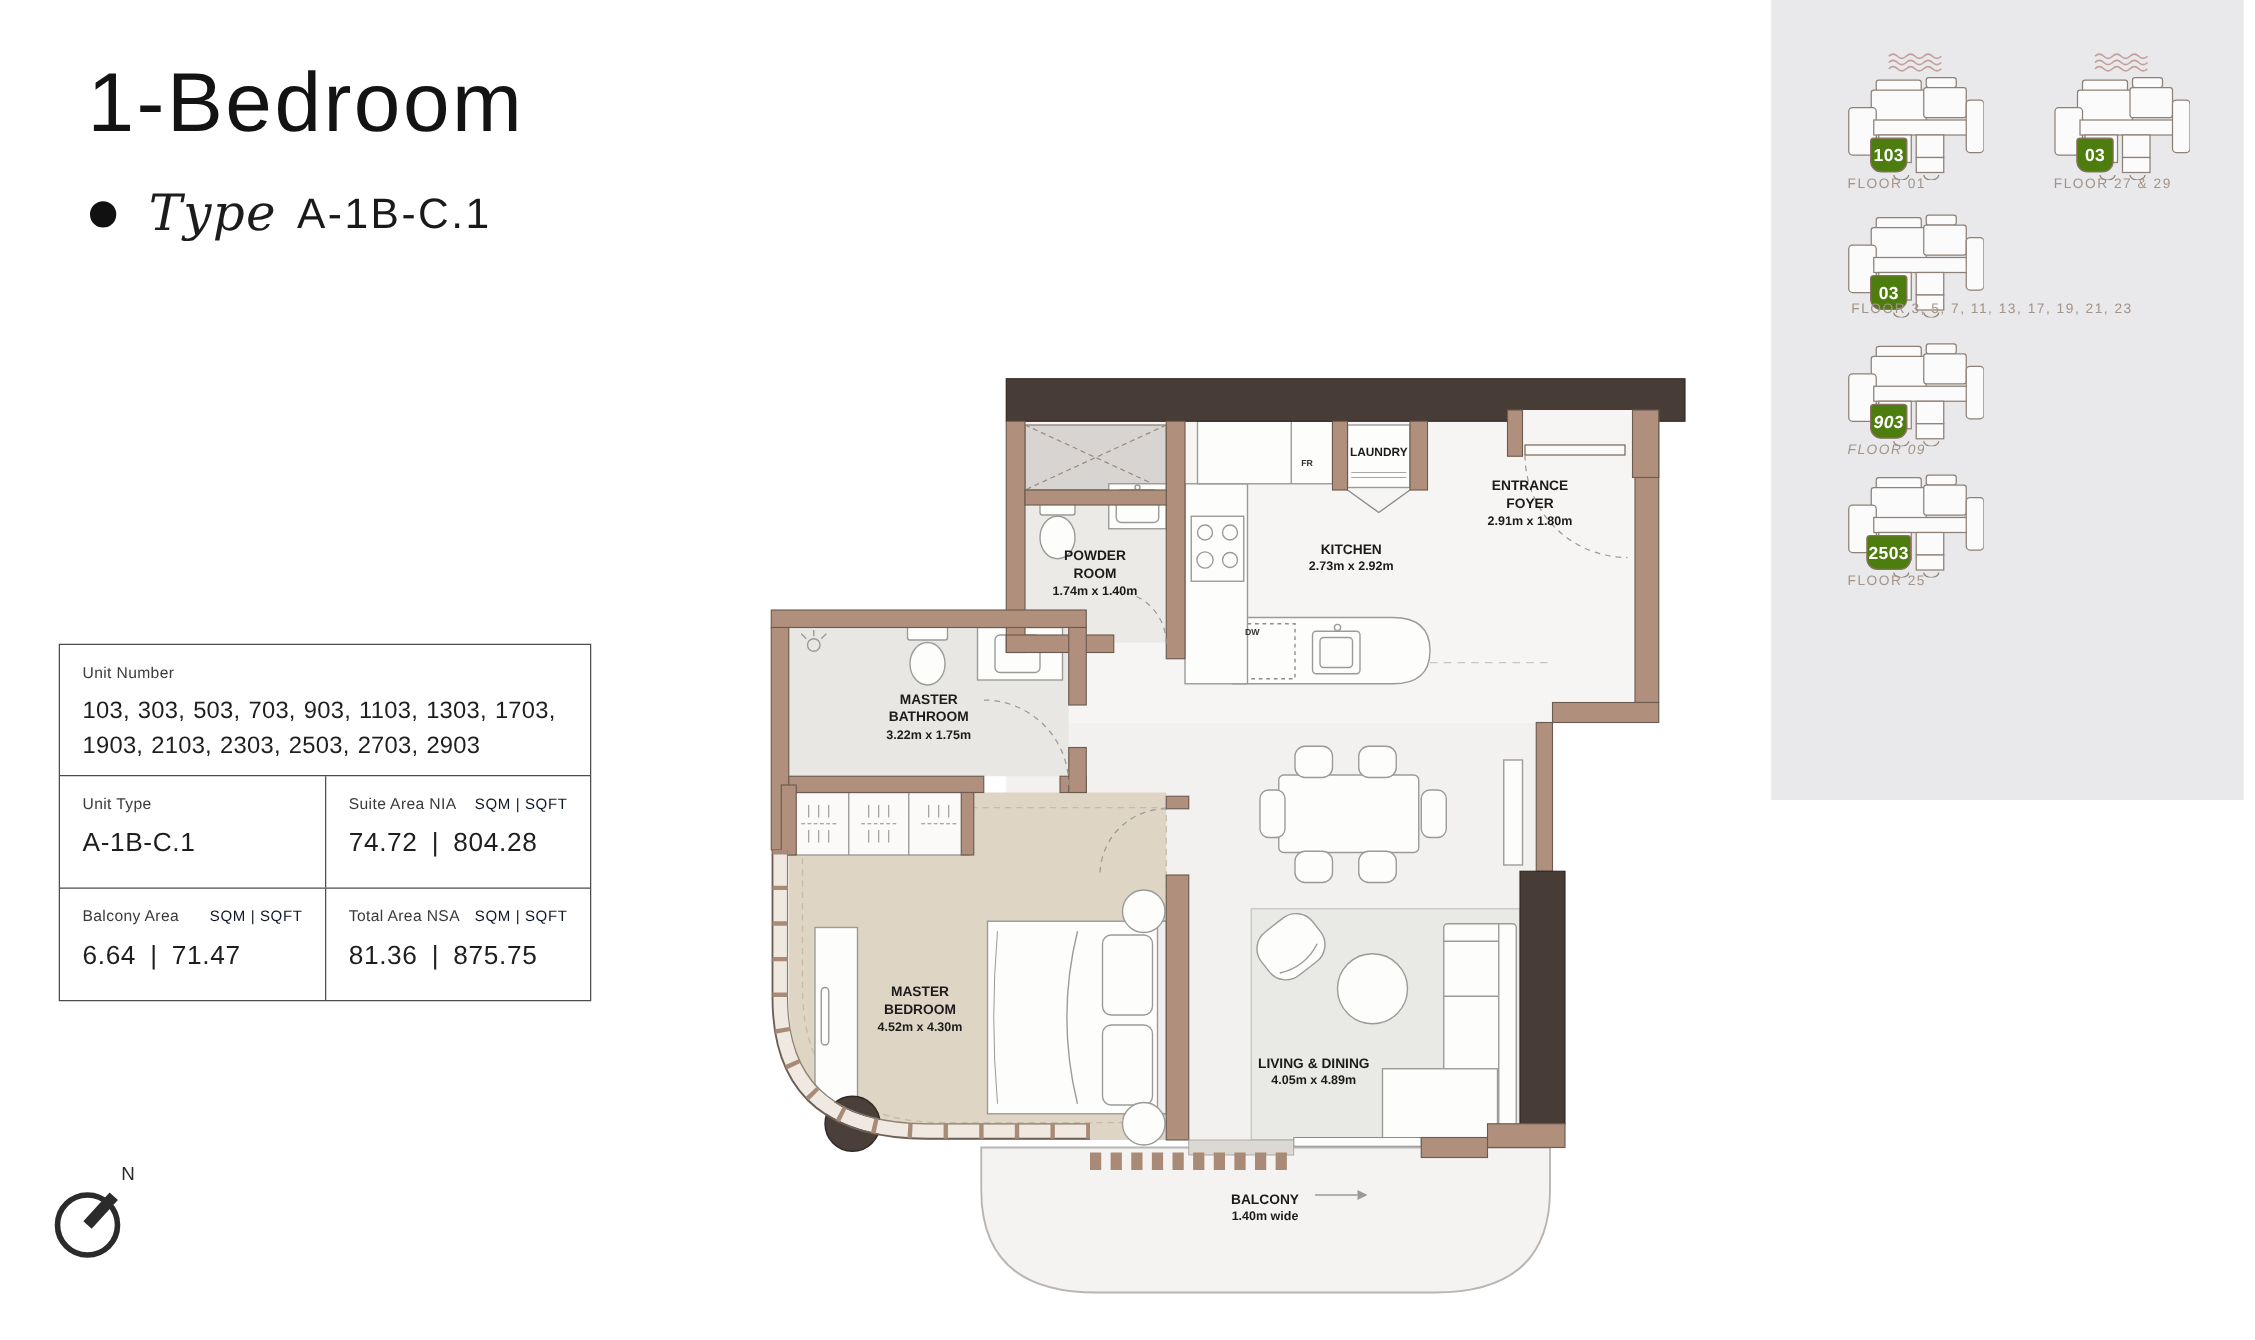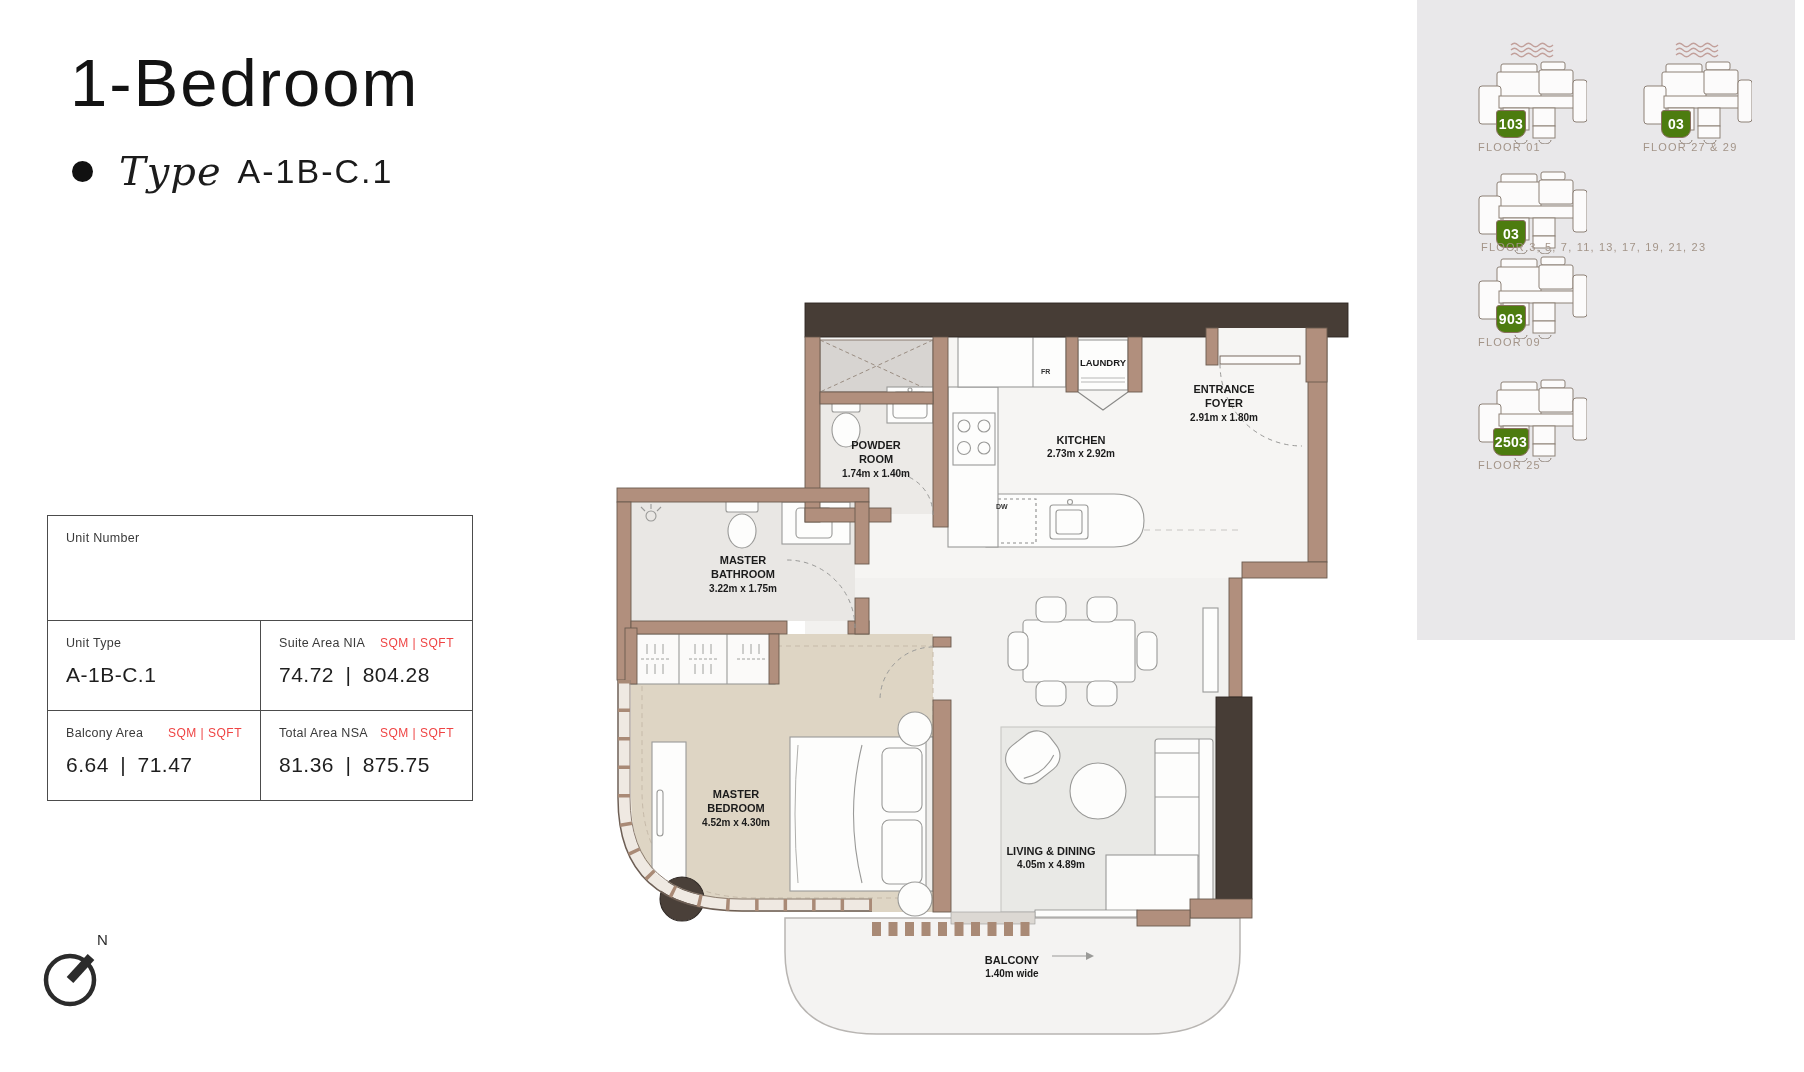--- a/index.html
+++ b/index.html
@@ -15,21 +15,21 @@
 
   
   .info-table{position:absolute;left:47px;top:515px;width:424px;border:1px solid #4c4c4c;background:#fff;}
   .it-row{display:flex;border-top:1px solid #4c4c4c;}
   .it-row:first-child{border-top:none;}
   .cell{padding:15px 18px 12px 18px;box-sizing:border-box;}
   .cell.full{width:100%;height:104px;}
   .cell.half{width:50%;height:89px;}
   .cell.half + .cell.half{border-left:1px solid #4c4c4c;}
   .cell-label-row{display:flex;justify-content:space-between;align-items:baseline;font-size:12.5px;color:#3a3a3a;letter-spacing:.3px;}
-  .cell-units{font-size:12px;color:#ef4444;letter-spacing:.5px;white-space:nowrap;}
+  .cell-units{font-size:12px;color:#0f172a;letter-spacing:.5px;white-space:nowrap;}
   .cell-value{margin-top:13px;font-size:21px;font-weight:400;letter-spacing:.5px;color:#1e1e1e;word-spacing:5px;}
   .cell-value.numbers{font-size:19px;letter-spacing:.2px;line-height:1.45;margin-top:10px;word-spacing:1px;}
 
   
   .compass{position:absolute;left:40px;top:938px;width:90px;height:80px;}
   .compass-n{position:absolute;left:57px;top:-7px;font-size:15px;color:#2b2b2b;}
 
   
   .plan{position:absolute;left:530px;top:250px;width:820px;height:790px;}
   .plan svg{position:absolute;left:0;top:0;}
@@ -57,20 +57,21 @@
     <div class="type-script">Type</div>
     <div class="type-value">A-1B-C.1</div>
   </div>
 
   <div class="info-table">
     <div class="it-row">
       <div class="cell full">
         <div class="cell-label-row">
             <span>Unit Number</span>
           </div>
+        <div class="cell-value numbers">103, 303, 503, 703, 903, 1103, 1303, 1703, 1903, 2103, 2303, 2503, 2703, 2903</div>
       </div>
     </div>
     <div class="it-row">
       <div class="cell half">
         <div class="cell-label-row">
             <span>Unit Type</span>
           </div>
         <div class="cell-value">A-1B-C.1</div>
       </div>
       <div class="cell half">
@@ -404,21 +405,21 @@
           <rect x="96" y="20" width="14" height="42" rx="3"></rect>
             <rect x="56" y="66" width="22" height="12"></rect>
           <path d="M38,80 a6,4 0 0 0 12,0" fill="none"></path>
             <path d="M62,80 a6,4 0 0 0 12,0" fill="none"></path>
         </g>
       </svg>
       <div class="kp-badge">03</div>
       <div class="kp-label" style="left:4px;top:71px;">FLOOR 3, 5, 7, 11, 13, 17, 19, 21, 23</div>
     </div>
 
-    <div class="kp-item" style="left:60px;top:255px;width:110px;height:78px;">
+    <div class="kp-item" style="left:60px;top:273px;width:110px;height:78px;font-style:italic;">
       <svg width="110" height="84" viewBox="0 0 110 84">
         <g fill="#fcfbfb" stroke="#8d8177" stroke-width="1">
           <rect x="24" y="4" width="36" height="10" rx="2"></rect>
             <rect x="64" y="2" width="24" height="8" rx="2"></rect>
           <rect x="20" y="12" width="44" height="26" rx="2"></rect>
             <rect x="62" y="10" width="34" height="24" rx="2"></rect>
           <rect x="2" y="26" width="22" height="38" rx="3"></rect>
             <rect x="22" y="36" width="76" height="12"></rect>
           <rect x="26" y="48" width="26" height="22"></rect>
             <rect x="56" y="48" width="22" height="18"></rect>

